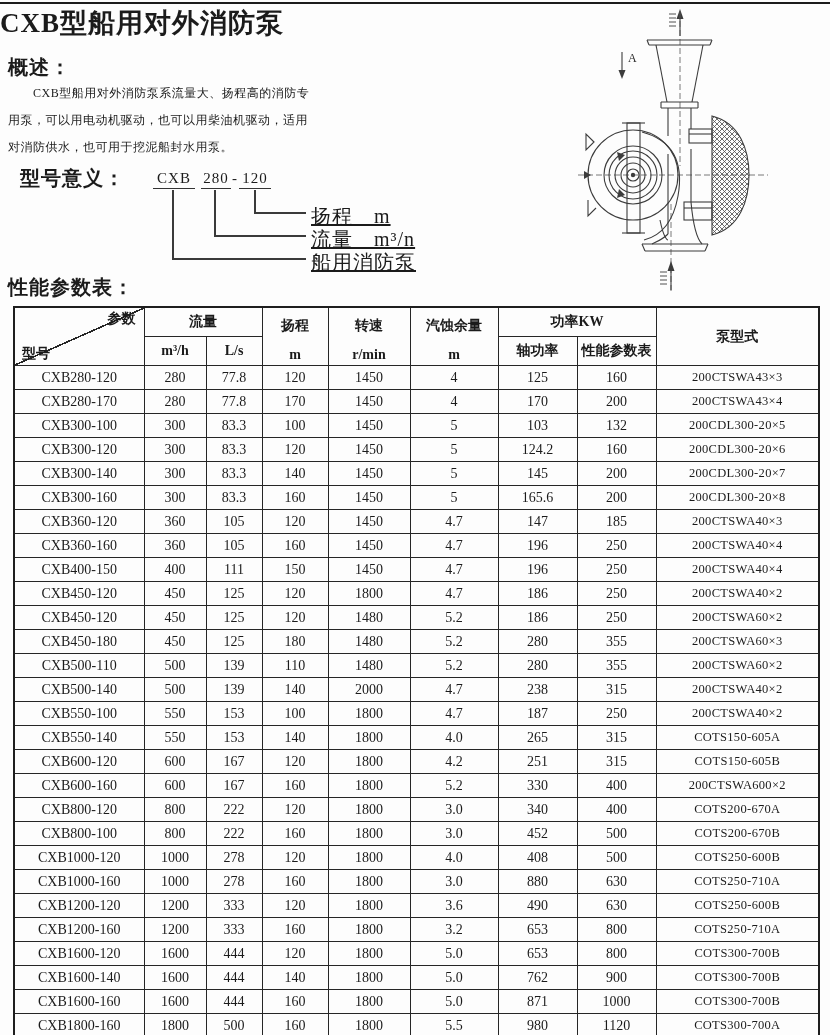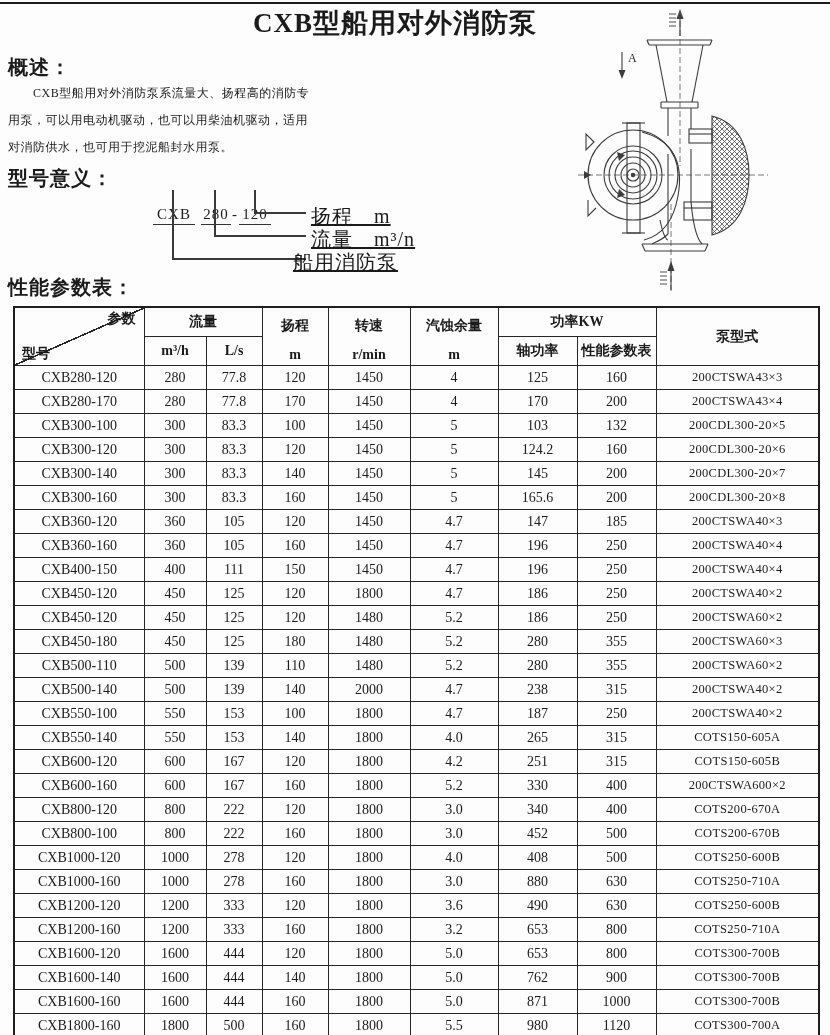--- a/index.html
+++ b/index.html
@@ -7,53 +7,52 @@
     width:830px;height:1035px;
     background:#fdfdfd;
     font-family:"Liberation Serif","DejaVu Serif",serif;
     color:#1b1b1b;
     position:relative;
     overflow:hidden;
   }
   .abs{position:absolute;}
   #top-rule{top:2px;left:0;width:830px;height:2px;background:#1c1c1c;}
   #page-title{
-    top:5px;left:0;width:790px;text-align:center;
+    top:5px;left:0;width:790px;text-align:left;
     font-size:27px;font-weight:bold;letter-spacing:1px;
   }
   .sec-heading{font-size:20px;font-weight:bold;letter-spacing:1px;}
   #overview-heading{top:54px;left:8px;}
   #overview-body{
     top:80px;left:8px;width:585px;
     font-size:12px;line-height:27px;letter-spacing:0.5px;
     white-space:pre-line;
   }
-  #model-heading{top:165px;left:8px;}
+  #model-heading{top:165px;left:20px;}
   .code-token{
     top:170px;font-size:15px;letter-spacing:1px;text-align:center;
     padding-bottom:1px;
-    margin-top:36px;
   }
   .underlined{border-bottom:1.5px solid #333;}
   #code-prefix{left:153px;width:42px;}
   #code-flow{left:201px;width:30px;}
   #code-dash{left:231px;width:8px;}
   #code-head{left:239px;width:32px;}
   .vline{width:1.5px;background:#3a3a3a;}
   .hline{height:1.5px;background:#3a3a3a;}
   #v-prefix{left:172px;top:190px;height:70px;}
   #v-flow{left:214px;top:190px;height:47px;}
   #v-head{left:254px;top:190px;height:24px;}
   #h-head{left:254px;top:212px;width:52px;}
   #h-flow{left:214px;top:235px;width:92px;}
   #h-pump{left:172px;top:258px;width:134px;}
   .callout{font-size:20px;letter-spacing:1px;text-decoration:underline;}
   #callout-head{left:311px;top:203px;}
   #callout-flow{left:311px;top:226px;}
-  #callout-pump{left:293px;top:249px;}
+  #callout-pump{left:311px;top:249px;}
   #perf-heading{top:274px;left:8px;}
 
   
   #perf-table{
     top:306px;left:13px;
     border-collapse:collapse;table-layout:fixed;
     width:805px;
     background:#fdfdfd;
   }
   #perf-table td,#perf-table th{

